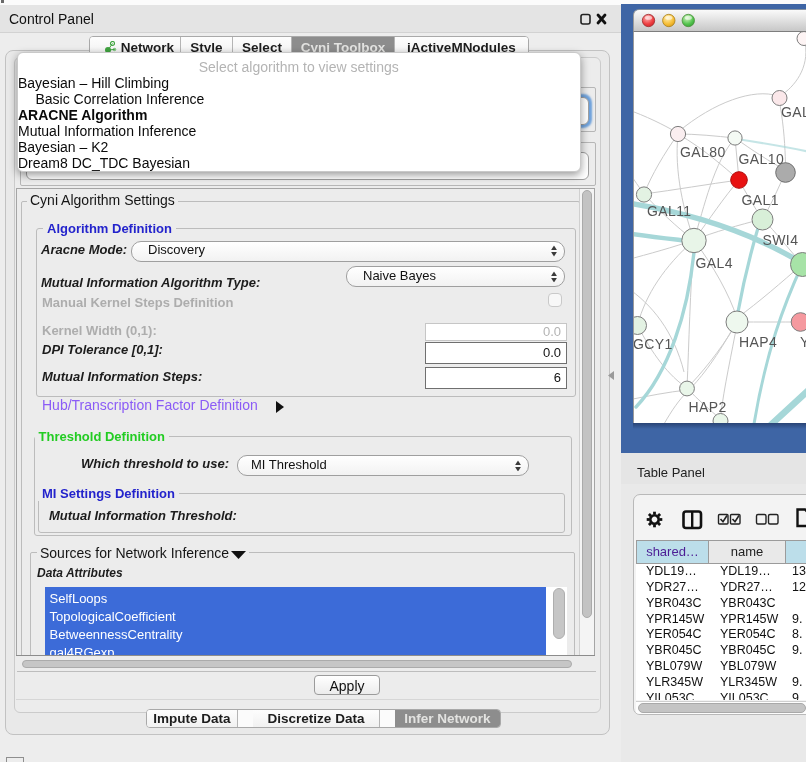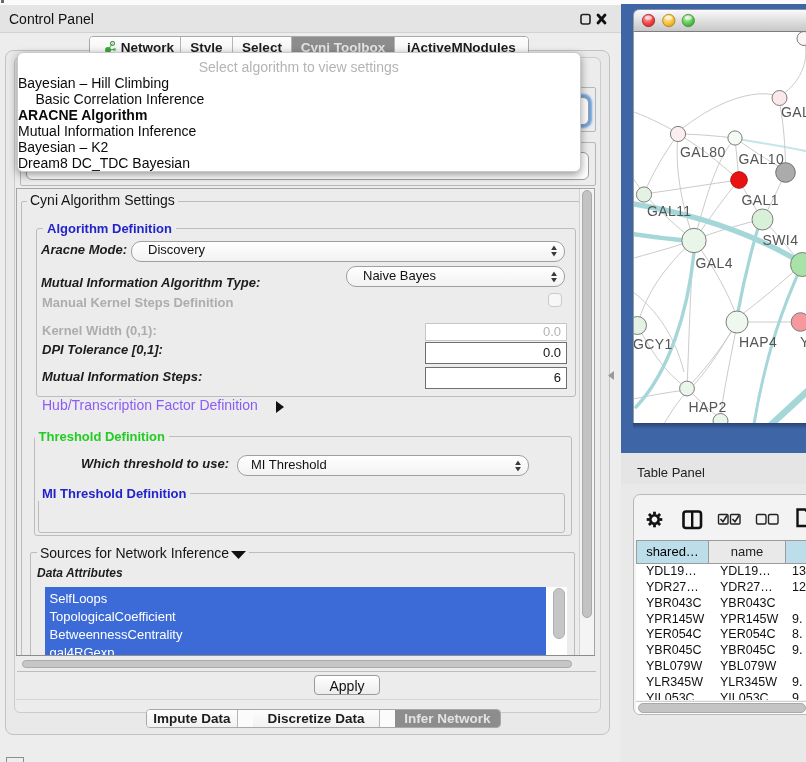--- a/index.html
+++ b/index.html
@@ -103,22 +103,23 @@
   <div class="lbl a" style="left:64px;top:266.5px;">Which threshold to use:</div>
   <div class="combo" style="left:220px;top:266px;width:292px;height:21px;">
       <span class="tx" style="left:13px;">MI Threshold</span>
       <svg class="step" viewBox="0 0 6 11.5" width="6" height="11.5">
         <path d="M3 0.2 L5.9 4.8 L0.1 4.8 Z" fill="#3a3a3a"></path>
         <path d="M3 11.3 L5.9 6.7 L0.1 6.7 Z" fill="#3a3a3a"></path>
       </svg>
     </div>
 
   <div class="grp" style="left:21px;top:304px;width:525px;height:37.5px;"></div>
-  <div class="gt" style="left:21px;top:297.5px;color:#2323cc;">MI Threshold Definition</div>
-
+  <div class="gt" style="left:21px;top:297.5px;color:#2323cc;">MI Settings Definition</div>
+
+  <div class="lbl a" style="left:32px;top:319px;">Mutual Information Threshold:</div>
 
   <div class="grp" style="left:13px;top:363px;width:543px;height:110px;border-radius:2px;"></div>
   <div class="a" style="left:20px;top:356px;background:#ececec;padding:0 20px 0 3px;font-size:14px;color:#151515;">Sources for Network Inference</div>
   <svg class="a" style="left:214px;top:362px;" width="15" height="8" viewBox="0 0 15 8">
       <path d="M0 0 L15 0 L7.5 8 Z" fill="#111"></path>
     </svg>
 
   <div class="a lbl" style="left:20px;top:377px;font-size:12px;">Data Attributes</div>
   <div class="a" style="left:28px;top:397.5px;width:522px;height:70px;background:#fff;"></div>
   <div class="a" style="left:28px;top:397.5px;width:501px;height:70px;background:#3c6bd8;color:#fff;font-size:13px;">
@@ -288,21 +289,21 @@
       <rect x="96.5" y="19.5" width="9.5" height="9.5" rx="1"></rect>
       <path d="M86.5 24 L89 26.8 L93 20.5" stroke-width="1.6"></path>
       <path d="M98.5 24 L101 26.8 L105 20.5" stroke-width="1.6"></path>
       <rect x="122.5" y="19.5" width="9.5" height="9.5" rx="1.5"></rect>
       <rect x="134.5" y="19.5" width="9.5" height="9.5" rx="1.5"></rect>
     </g>
     <path d="M163.5 14.5 L171 14.5 L176 19.5 L176 31 L163.5 31 Z" fill="none" stroke="#111" stroke-width="2.4"></path>
   </svg>
 
   <div class="a" style="left:2px;top:45px;width:175px;height:24px;border:1px solid #9b9b9b;box-sizing:border-box;">
-    <div class="a" style="left:0;top:0;width:71px;height:22px;background:#bcdeea;border-right:1px solid #9b9b9b;text-align:center;font-size:13px;color:#000000;line-height:22px;">shared…</div>
+    <div class="a" style="left:0;top:0;width:71px;height:22px;background:#bcdeea;border-right:1px solid #9b9b9b;text-align:center;font-size:13px;color:#4c1d95;line-height:22px;">shared…</div>
     <div class="a" style="left:72px;top:0;width:76px;height:22px;background:#e9e9e9;border-right:1px solid #9b9b9b;text-align:center;font-size:13px;color:#222;line-height:22px;">name</div>
     <div class="a" style="left:149px;top:0;width:28px;height:22px;background:#bcdeea;"></div>
   </div>
 
   <div class="a" style="left:2px;top:69px;width:175px;height:135.5px;background:#fff;overflow:hidden;font-size:12.5px;color:#111;">
     <div class="a" style="left:10px;top:0;line-height:15.85px;">YDL19…<br>YDR27…<br>YBR043C<br>YPR145W<br>YER054C<br>YBR045C<br>YBL079W<br>YLR345W<br>YIL053C</div>
     <div class="a" style="left:84px;top:0;line-height:15.85px;">YDL19…<br>YDR27…<br>YBR043C<br>YPR145W<br>YER054C<br>YBR045C<br>YBL079W<br>YLR345W<br>YIL053C</div>
     <div class="a" style="left:156px;top:0;line-height:15.85px;">13<br>12<br>&nbsp;<br>9.<br>8.<br>9.<br>&nbsp;<br>9.<br>9</div>
   </div>
 

